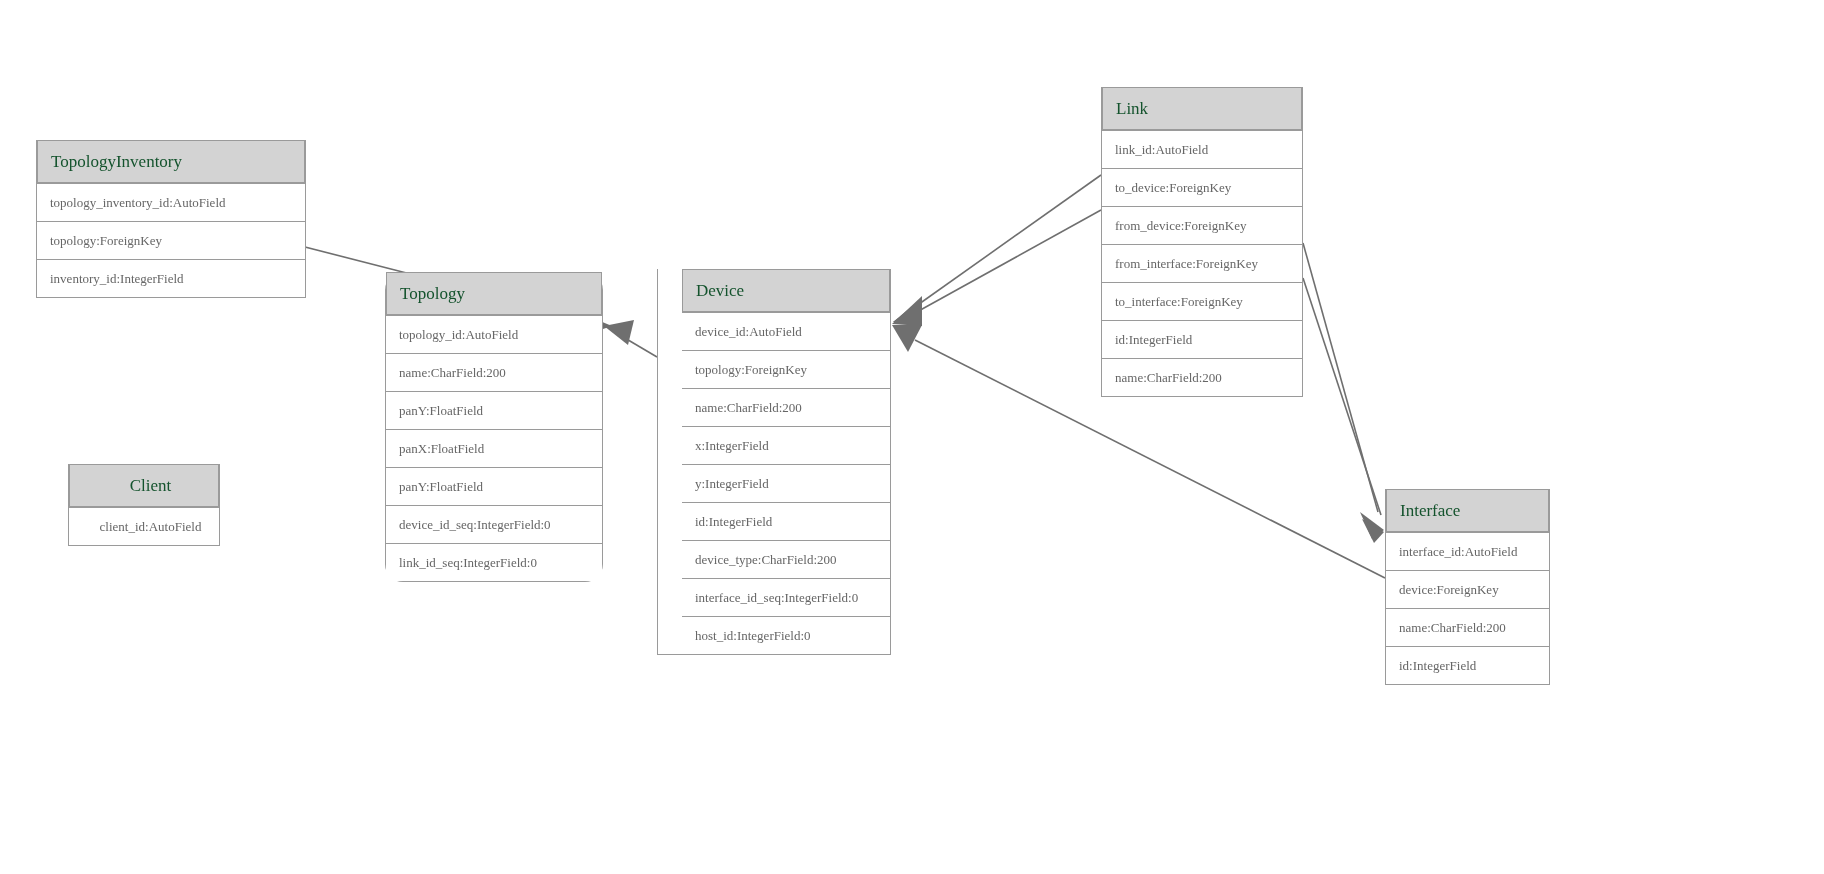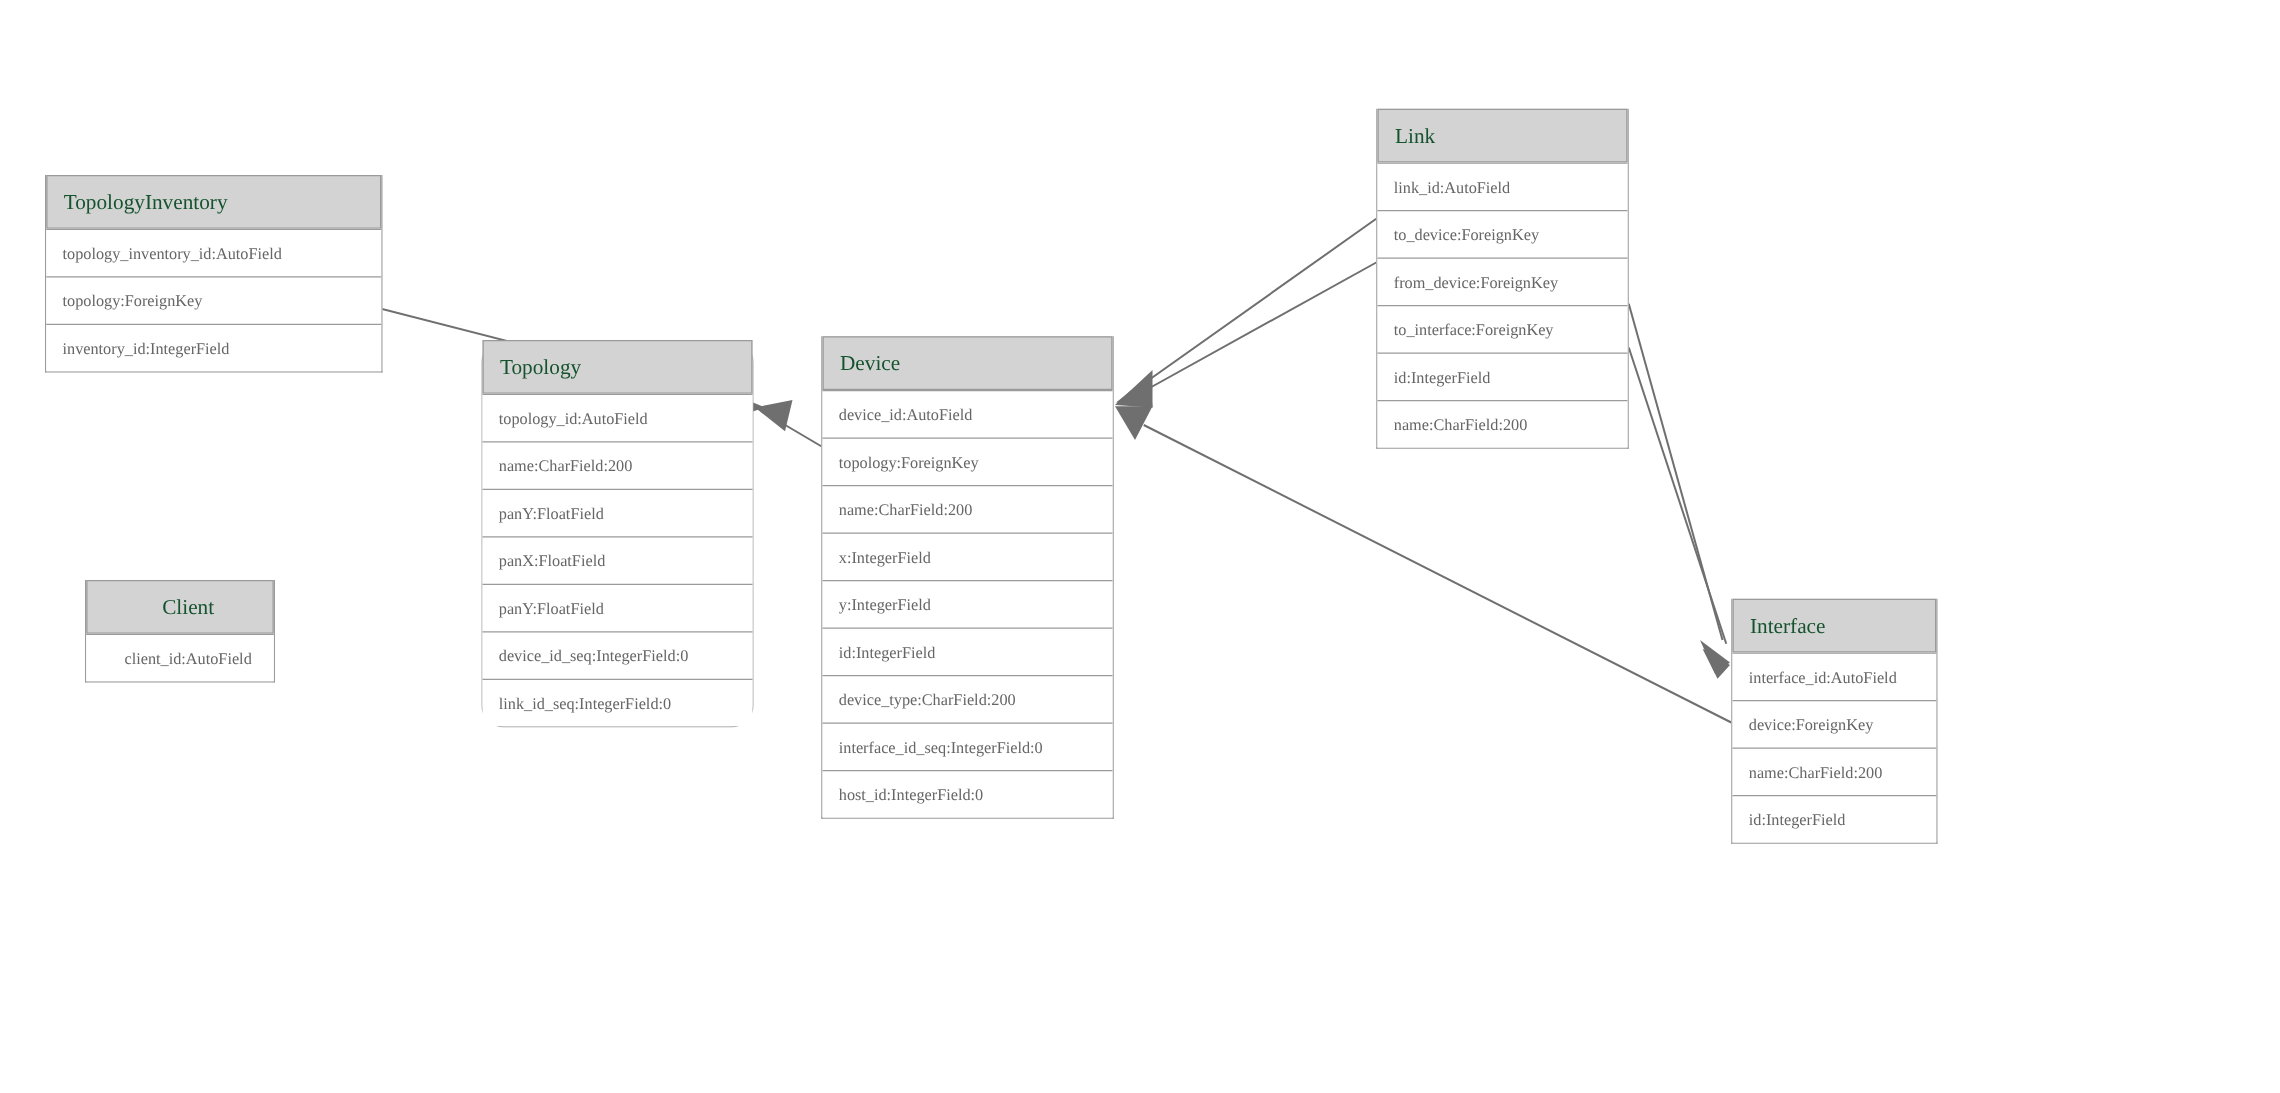--- a/index.html
+++ b/index.html
@@ -124,44 +124,45 @@
     <div class="entity-header">Topology</div>
     <div class="entity-row">topology_id:AutoField</div>
     <div class="entity-row">name:CharField:200</div>
     <div class="entity-row">panY:FloatField</div>
     <div class="entity-row">panX:FloatField</div>
     <div class="entity-row">panY:FloatField</div>
     <div class="entity-row">device_id_seq:IntegerField:0</div>
     <div class="entity-row">link_id_seq:IntegerField:0</div>
   </div>
 
-  <div class="entity" style="left:657px; top:269px; width:234px;">
+  <div class="entity" style="left:657px; top:269px; width:234px;padding-left:24px;">
     <div class="entity-header">Device</div>
     <div class="entity-row">device_id:AutoField</div>
     <div class="entity-row">topology:ForeignKey</div>
     <div class="entity-row">name:CharField:200</div>
     <div class="entity-row">x:IntegerField</div>
     <div class="entity-row">y:IntegerField</div>
     <div class="entity-row">id:IntegerField</div>
     <div class="entity-row">device_type:CharField:200</div>
     <div class="entity-row">interface_id_seq:IntegerField:0</div>
     <div class="entity-row">host_id:IntegerField:0</div>
   </div>
 
   <div class="entity" style="left:1101px; top:87px; width:202px;">
     <div class="entity-header">Link</div>
     <div class="entity-row">link_id:AutoField</div>
     <div class="entity-row">to_device:ForeignKey</div>
     <div class="entity-row">from_device:ForeignKey</div>
+    <div class="entity-row">from_interface:ForeignKey</div>
     <div class="entity-row">to_interface:ForeignKey</div>
     <div class="entity-row">id:IntegerField</div>
     <div class="entity-row">name:CharField:200</div>
   </div>
 
-  <div class="entity" style="left:1385px; top:479px; width:165px;">
+  <div class="entity" style="left:1385px; top:489px; width:165px;">
     <div class="entity-header">Interface</div>
     <div class="entity-row">interface_id:AutoField</div>
     <div class="entity-row">device:ForeignKey</div>
     <div class="entity-row">name:CharField:200</div>
     <div class="entity-row">id:IntegerField</div>
   </div>
 
 </div>
 
 </body></html>

